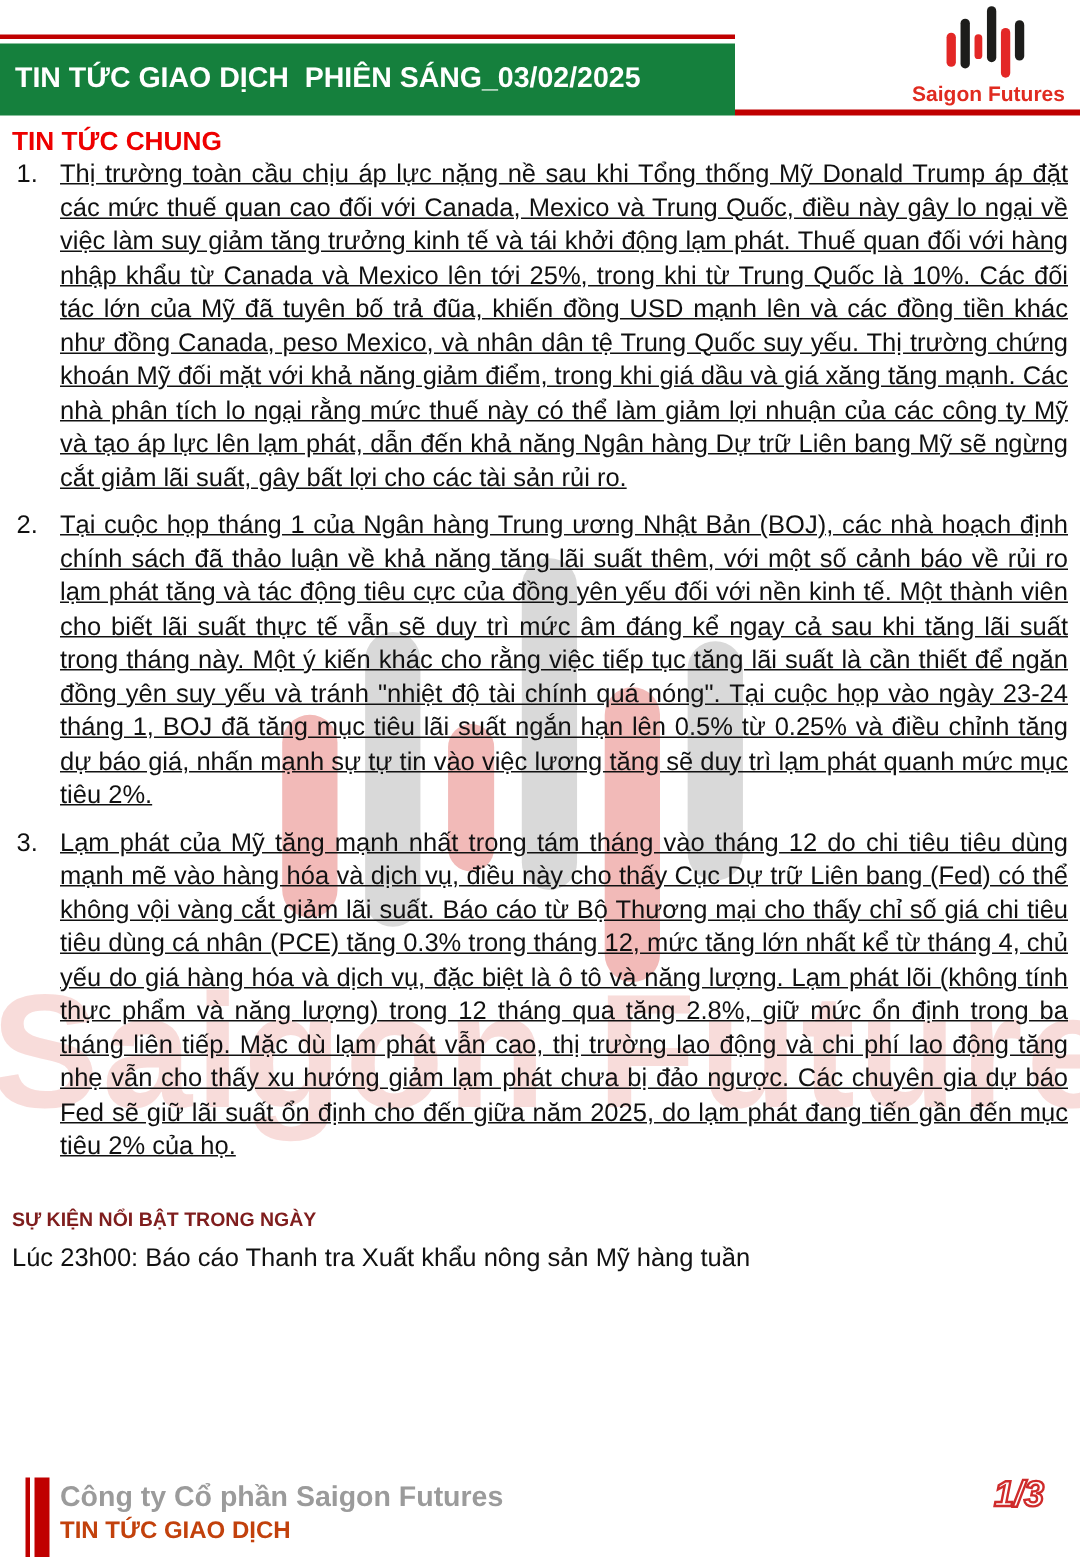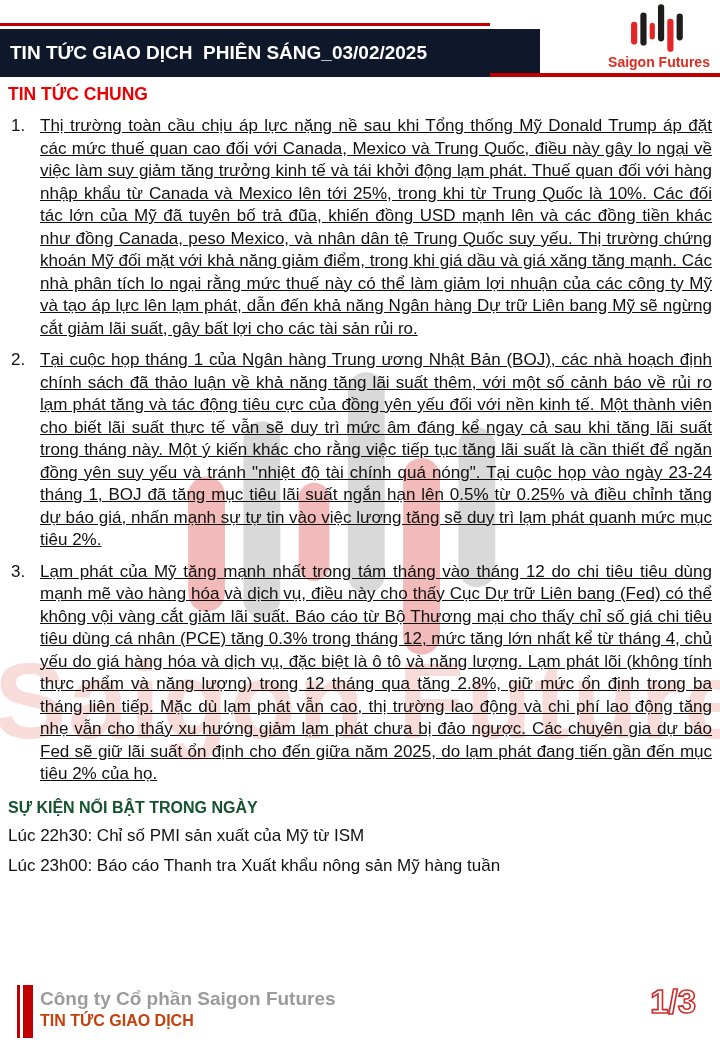--- a/index.html
+++ b/index.html
@@ -17,47 +17,47 @@
   .wm-text {
     position:absolute; left:-6px; top:638px;
     font-size:108px; font-weight:bold; letter-spacing:2px;
     color:#f3c0bd; opacity:.55; white-space:nowrap;
   }
 
   
   .content { position:relative; z-index:1; }
   .top-rule { position:absolute; left:0; top:23px; width:490px; height:3px; background:#c00000; }
   .header-bar {
-    position:absolute; left:0; top:29px; width:540px; height:48px;
-    background:#0f172a; color:#ffffff;
+    position:absolute; left:0; top:29px; width:490px; height:48px;
+    background:#15803d; color:#ffffff;
     display:flex; align-items:center; padding-left:10px;
     font-size:19px; font-weight:bold; white-space:pre;
   }
   .header-right-rule { position:absolute; left:490px; top:73px; width:230px; height:4px; background:#c00000; }
   .brand { position:absolute; top:4px; right:6px; width:110px; text-align:center; }
   .brand svg { display:block; margin:0 auto; width:58px; height:49px; }
   .brand-name { font-size:14px; font-weight:bold; color:#e02b20; margin-top:1px; white-space:nowrap; }
 
   
   .body-col { position:absolute; left:8px; top:84px; width:704px; }
-  .sec-heading { color:#ee0000; font-weight:bold; font-size:17.5px; margin-bottom:10px; }
+  .sec-heading { color:#ee0000; font-weight:bold; font-size:17.5px; }
   .news-item { display:flex; margin-bottom:9px; font-size:17px; line-height:22.5px; }
   .news-num { flex:none; width:32px; padding-left:3px; }
   .news-text { flex:1; text-align:justify;text-decoration:underline; }
-  .events-heading { color:#14532d; font-weight:bold; font-size:16px; margin-top:13px; }
+  .events-heading { color:#7f1d1d; font-weight:bold; font-size:13px; margin-top:29px; }
   .event-line { font-size:17px; line-height:22.5px; margin-top:8px; }
 
   
   .footer-rule-thin { position:absolute; left:17px; top:985px; width:3px;  height:53px; background:#c00000; }
   .footer-rule-thick{ position:absolute; left:23px; top:985px; width:10px; height:53px; background:#c00000; }
   .footer-company { position:absolute; left:40px; top:988px; font-size:19px; font-weight:bold; color:#9b9b9b; }
   .footer-doc     { position:absolute; left:40px; top:1012px; font-size:16px; font-weight:bold; color:#c2410c; }
   .page-number {
     position:absolute; right:24px; top:983px;
-    font-size:33px; font-weight:bold; 
+    font-size:24px; font-weight:bold; font-style:italic;
     color:#ffffff; -webkit-text-stroke:1.6px #cf2b2b;
   }
 </style>
 </head>
 <body>
 
 <div class="page">
 
   <div class="watermark">
     <svg class="wm-bars" viewBox="0 0 56 47">
@@ -101,21 +101,20 @@
       <div class="news-item">
         <div class="news-num">2.</div>
         <div class="news-text">Tại cuộc họp tháng 1 của Ngân hàng Trung ương Nhật Bản (BOJ), các nhà hoạch định chính sách đã thảo luận về khả năng tăng lãi suất thêm, với một số cảnh báo về rủi ro lạm phát tăng và tác động tiêu cực của đồng yên yếu đối với nền kinh tế. Một thành viên cho biết lãi suất thực tế vẫn sẽ duy trì mức âm đáng kể ngay cả sau khi tăng lãi suất trong tháng này. Một ý kiến khác cho rằng việc tiếp tục tăng lãi suất là cần thiết để ngăn đồng yên suy yếu và tránh "nhiệt độ tài chính quá nóng". Tại cuộc họp vào ngày 23-24 tháng 1, BOJ đã tăng mục tiêu lãi suất ngắn hạn lên 0.5% từ 0.25% và điều chỉnh tăng dự báo giá, nhấn mạnh sự tự tin vào việc lương tăng sẽ duy trì lạm phát quanh mức mục tiêu 2%.</div>
       </div>
       <div class="news-item">
         <div class="news-num">3.</div>
         <div class="news-text">Lạm phát của Mỹ tăng mạnh nhất trong tám tháng vào tháng 12 do chi tiêu tiêu dùng mạnh mẽ vào hàng hóa và dịch vụ, điều này cho thấy Cục Dự trữ Liên bang (Fed) có thể không vội vàng cắt giảm lãi suất. Báo cáo từ Bộ Thương mại cho thấy chỉ số giá chi tiêu tiêu dùng cá nhân (PCE) tăng 0.3% trong tháng 12, mức tăng lớn nhất kể từ tháng 4, chủ yếu do giá hàng hóa và dịch vụ, đặc biệt là ô tô và năng lượng. Lạm phát lõi (không tính thực phẩm và năng lượng) trong 12 tháng qua tăng 2.8%, giữ mức ổn định trong ba tháng liên tiếp. Mặc dù lạm phát vẫn cao, thị trường lao động và chi phí lao động tăng nhẹ vẫn cho thấy xu hướng giảm lạm phát chưa bị đảo ngược. Các chuyên gia dự báo Fed sẽ giữ lãi suất ổn định cho đến giữa năm 2025, do lạm phát đang tiến gần đến mục tiêu 2% của họ.</div>
       </div>
 
       <div class="events-heading">SỰ KIỆN NỔI BẬT TRONG NGÀY</div>
-      <div class="event-line">Lúc 22h30: Chỉ số PMI sản xuất của Mỹ từ ISM</div>
       <div class="event-line">Lúc 23h00: Báo cáo Thanh tra Xuất khẩu nông sản Mỹ hàng tuần</div>
     </div>
 
     <div class="footer-rule-thin"></div>
     <div class="footer-rule-thick"></div>
     <div class="footer-company">Công ty Cổ phần Saigon Futures</div>
     <div class="footer-doc">TIN TỨC GIAO DỊCH</div>
     <div class="page-number">1/3</div>
   </div>
 

